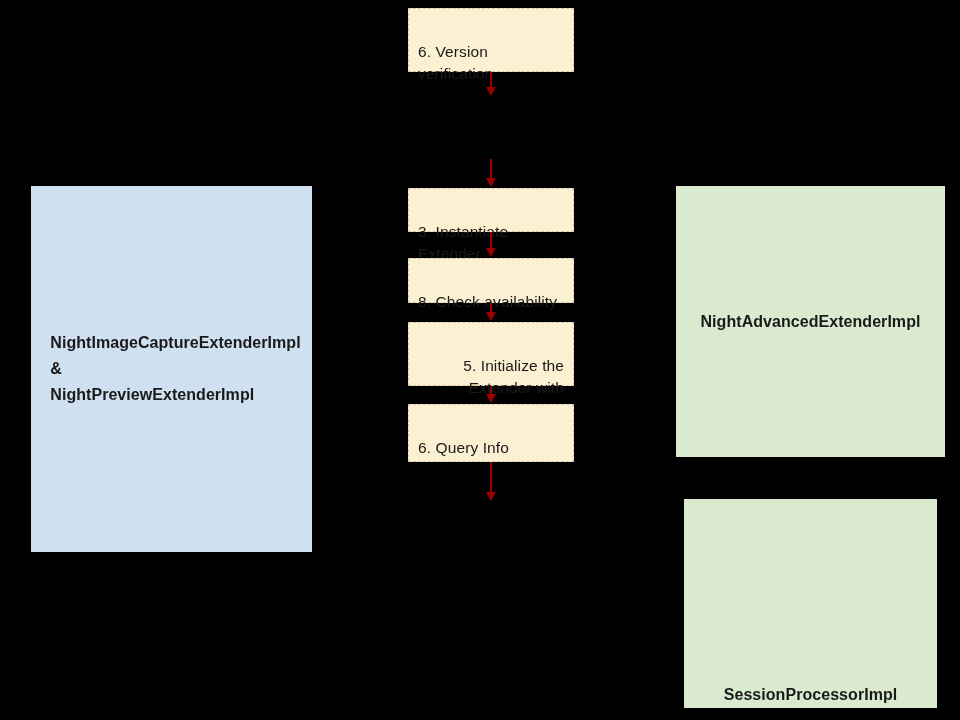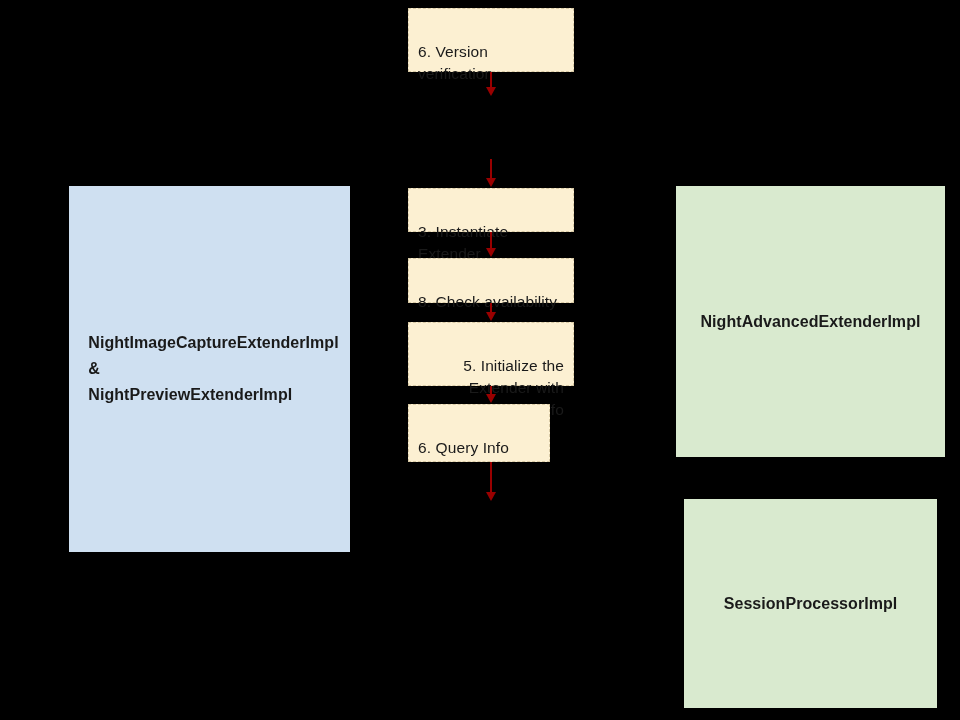--- a/index.html
+++ b/index.html
@@ -85,31 +85,31 @@
     border-left: 5px solid transparent;
     border-right: 5px solid transparent;
     border-top: 9px solid #990000;
   }
 </style>
 </head>
 <body>
 
 <div id="canvas">
 
-  <div class="node group group-blue" style="left:31px; top:186px; width:281px; height:366px;margin-left:38px;">
+  <div class="node group group-blue" style="left:31px; top:186px; width:281px; height:366px;">
     <span class="group-text">NightImageCaptureExtenderImpl
 &amp;
 NightPreviewExtenderImpl</span>
   </div>
 
   <div class="node group group-green" style="left:676px; top:186px; width:269px; height:271px;">
     <span class="group-text">NightAdvancedExtenderImpl</span>
   </div>
 
-  <div class="node group group-green" style="left:684px; top:499px; width:253px; height:209px;">
+  <div class="node group group-green" style="left:684px; top:499px; width:253px; height:209px;align-items:flex-end;">
     <span class="group-text">SessionProcessorImpl</span>
   </div>
 
   <div class="node step" style="left:408px; top:8px; width:166px; height:64px;">
     <span class="step-text">6. Version
 verification</span>
   </div>
 
 
   <div class="node step" style="left:408px; top:188px; width:166px; height:44px;">
@@ -120,21 +120,21 @@
   <div class="node step" style="left:408px; top:258px; width:166px; height:45px;">
     <span class="step-text">8. Check availability</span>
   </div>
 
   <div class="node step" style="left:408px; top:322px; width:166px; height:64px;text-align:right;">
     <span class="step-text">5. Initialize the
 Extender with
 camera info</span>
   </div>
 
-  <div class="node step" style="left:408px; top:404px; width:142px; height:58px;">
+  <div class="node step" style="left:408px; top:404px; width:166px; height:58px;">
     <span class="step-text">6. Query Info</span>
   </div>
 
 
   <div class="arrow" style="left:490px; top:72px;  height:16px;"></div>
   <div class="arrow" style="left:490px; top:159px; height:20px;"></div>
   <div class="arrow" style="left:490px; top:232px; height:17px;"></div>
   <div class="arrow" style="left:490px; top:303px; height:10px;"></div>
   <div class="arrow" style="left:490px; top:386px; height:9px;"></div>
   <div class="arrow" style="left:490px; top:462px; height:31px;"></div>

